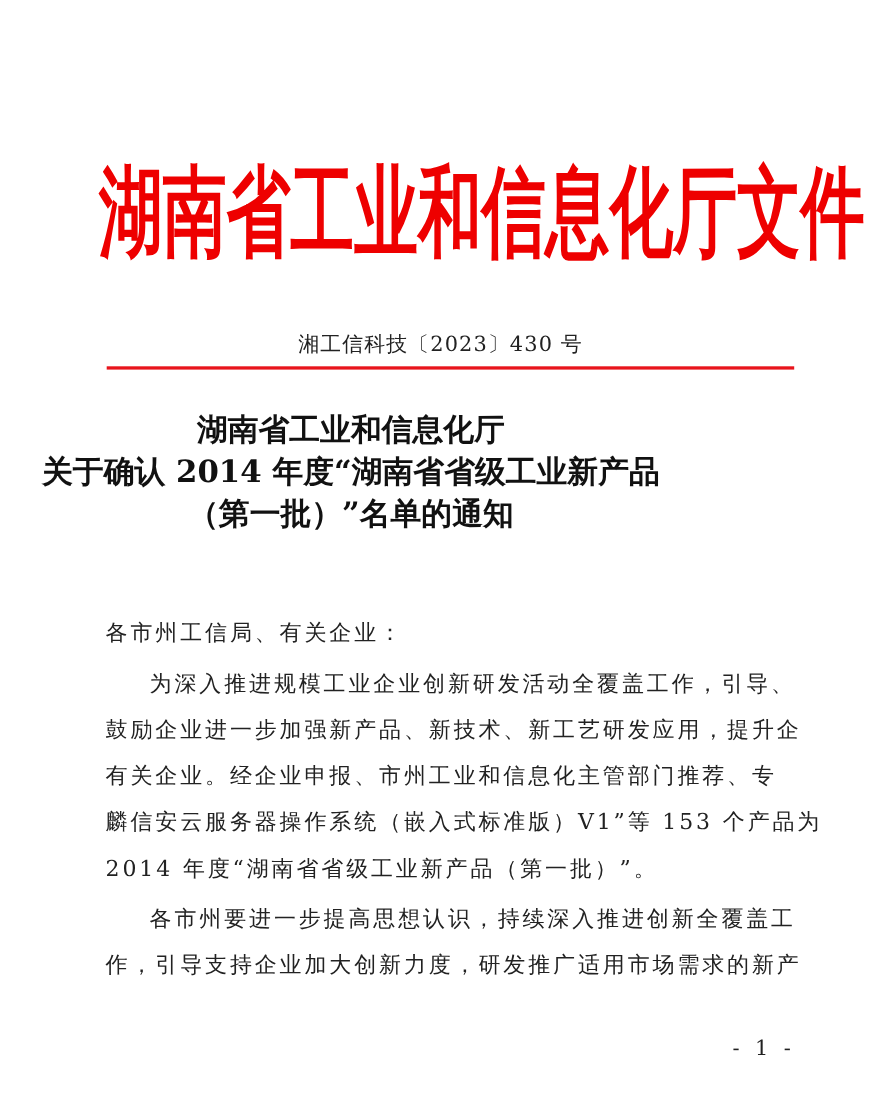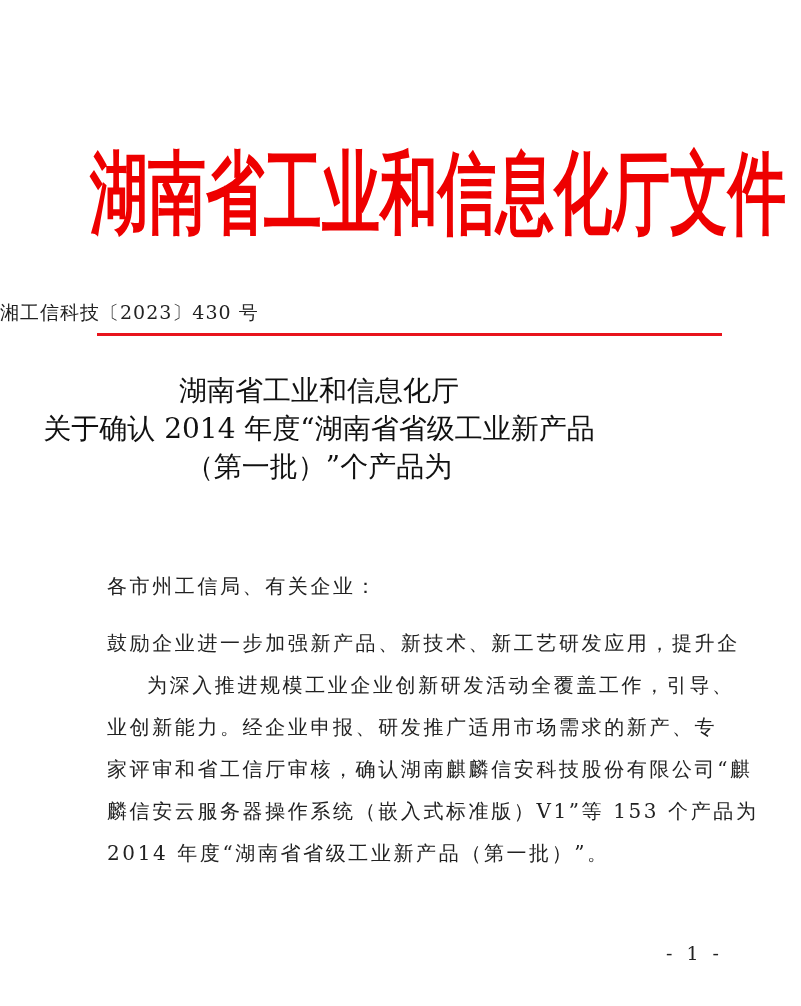--- a/index.html
+++ b/index.html
@@ -39,56 +39,57 @@
     .red-header span {
       display: inline-block;
       transform: scaleY(1.55);
       transform-origin: center;
     }
     .doc-number {
       position: absolute;
       left: 0;
       width: 801px;
       top: 300px;
+      text-align: center;
       font-size: 19px;
       color: #222;
       letter-spacing: 1px;
     }
     .red-rule {
       position: absolute;
       left: 97px;
       top: 333px;
       width: 625px;
       height: 3px;
       background: #e8141c;
     }
     .title {
       position: absolute;
       left: 0;
       width: 638px;
       top: 372px;
       text-align: center;
-      font-weight: normal;
+      font-weight: bold;
       font-size: 28px;
       line-height: 38px;
       color: #111;
     }
     .title div { white-space: nowrap; }
     .body-text {
       position: absolute;
       left: 92px;
       top: 550px;
       width: 630px;
       font-size: 20px;
       line-height: 42px;
       color: #222;
       letter-spacing: 2.6px;
     }
     .body-text p {
-      margin: 15px;
+      margin: 4px;
       text-align: justify;
     }
     .salutation { white-space: nowrap; }
     .line { display: block; white-space: nowrap; }
     .page-number {
       position: absolute;
       right: 78px;
       top: 942px;
       font-size: 19px;
       color: #222;
@@ -115,32 +116,35 @@
     <span>件</span>
   </div>
 
   <div class="doc-number">湘工信科技〔2023〕430 号</div>
 
   <div class="red-rule"></div>
 
   <div class="title">
     <div>湖南省工业和信息化厅</div>
     <div>关于确认 2014 年度“湖南省省级工业新产品</div>
-    <div>（第一批）”个产品为</div>
+    <div>（第一批）”名单的通知</div>
   </div>
 
   <div class="body-text">
     <p class="salutation">各市州工信局、有关企业：</p>
 
     <p>
+      <span class="line" style="padding-left:2em">为深入推进规模工业企业创新研发活动全覆盖工作，引导、</span>
       <span class="line">鼓励企业进一步加强新产品、新技术、新工艺研发应用，提升企</span>
-      <span class="line" style="padding-left:2em">为深入推进规模工业企业创新研发活动全覆盖工作，引导、</span>
-      <span class="line">业创新能力。经企业申报、研发推广适用市场需求的新产、专</span>
-      <span class="line">家评审和省工信厅审核，确认湖南麒麟信安科技股份有限公司“麒</span>
+      <span class="line">有关企业。经企业申报、市州工业和信息化主管部门推荐、专</span>
       <span class="line">麟信安云服务器操作系统（嵌入式标准版）V1”等 153 个产品为</span>
       <span class="line">2014 年度“湖南省省级工业新产品（第一批）”。</span>
     </p>
 
+    <p>
+      <span class="line" style="padding-left:2em">各市州要进一步提高思想认识，持续深入推进创新全覆盖工</span>
+      <span class="line">作，引导支持企业加大创新力度，研发推广适用市场需求的新产</span>
+    </p>
   </div>
 
   <div class="page-number">- 1 -</div>
 
 </div>
 
 </body></html>

